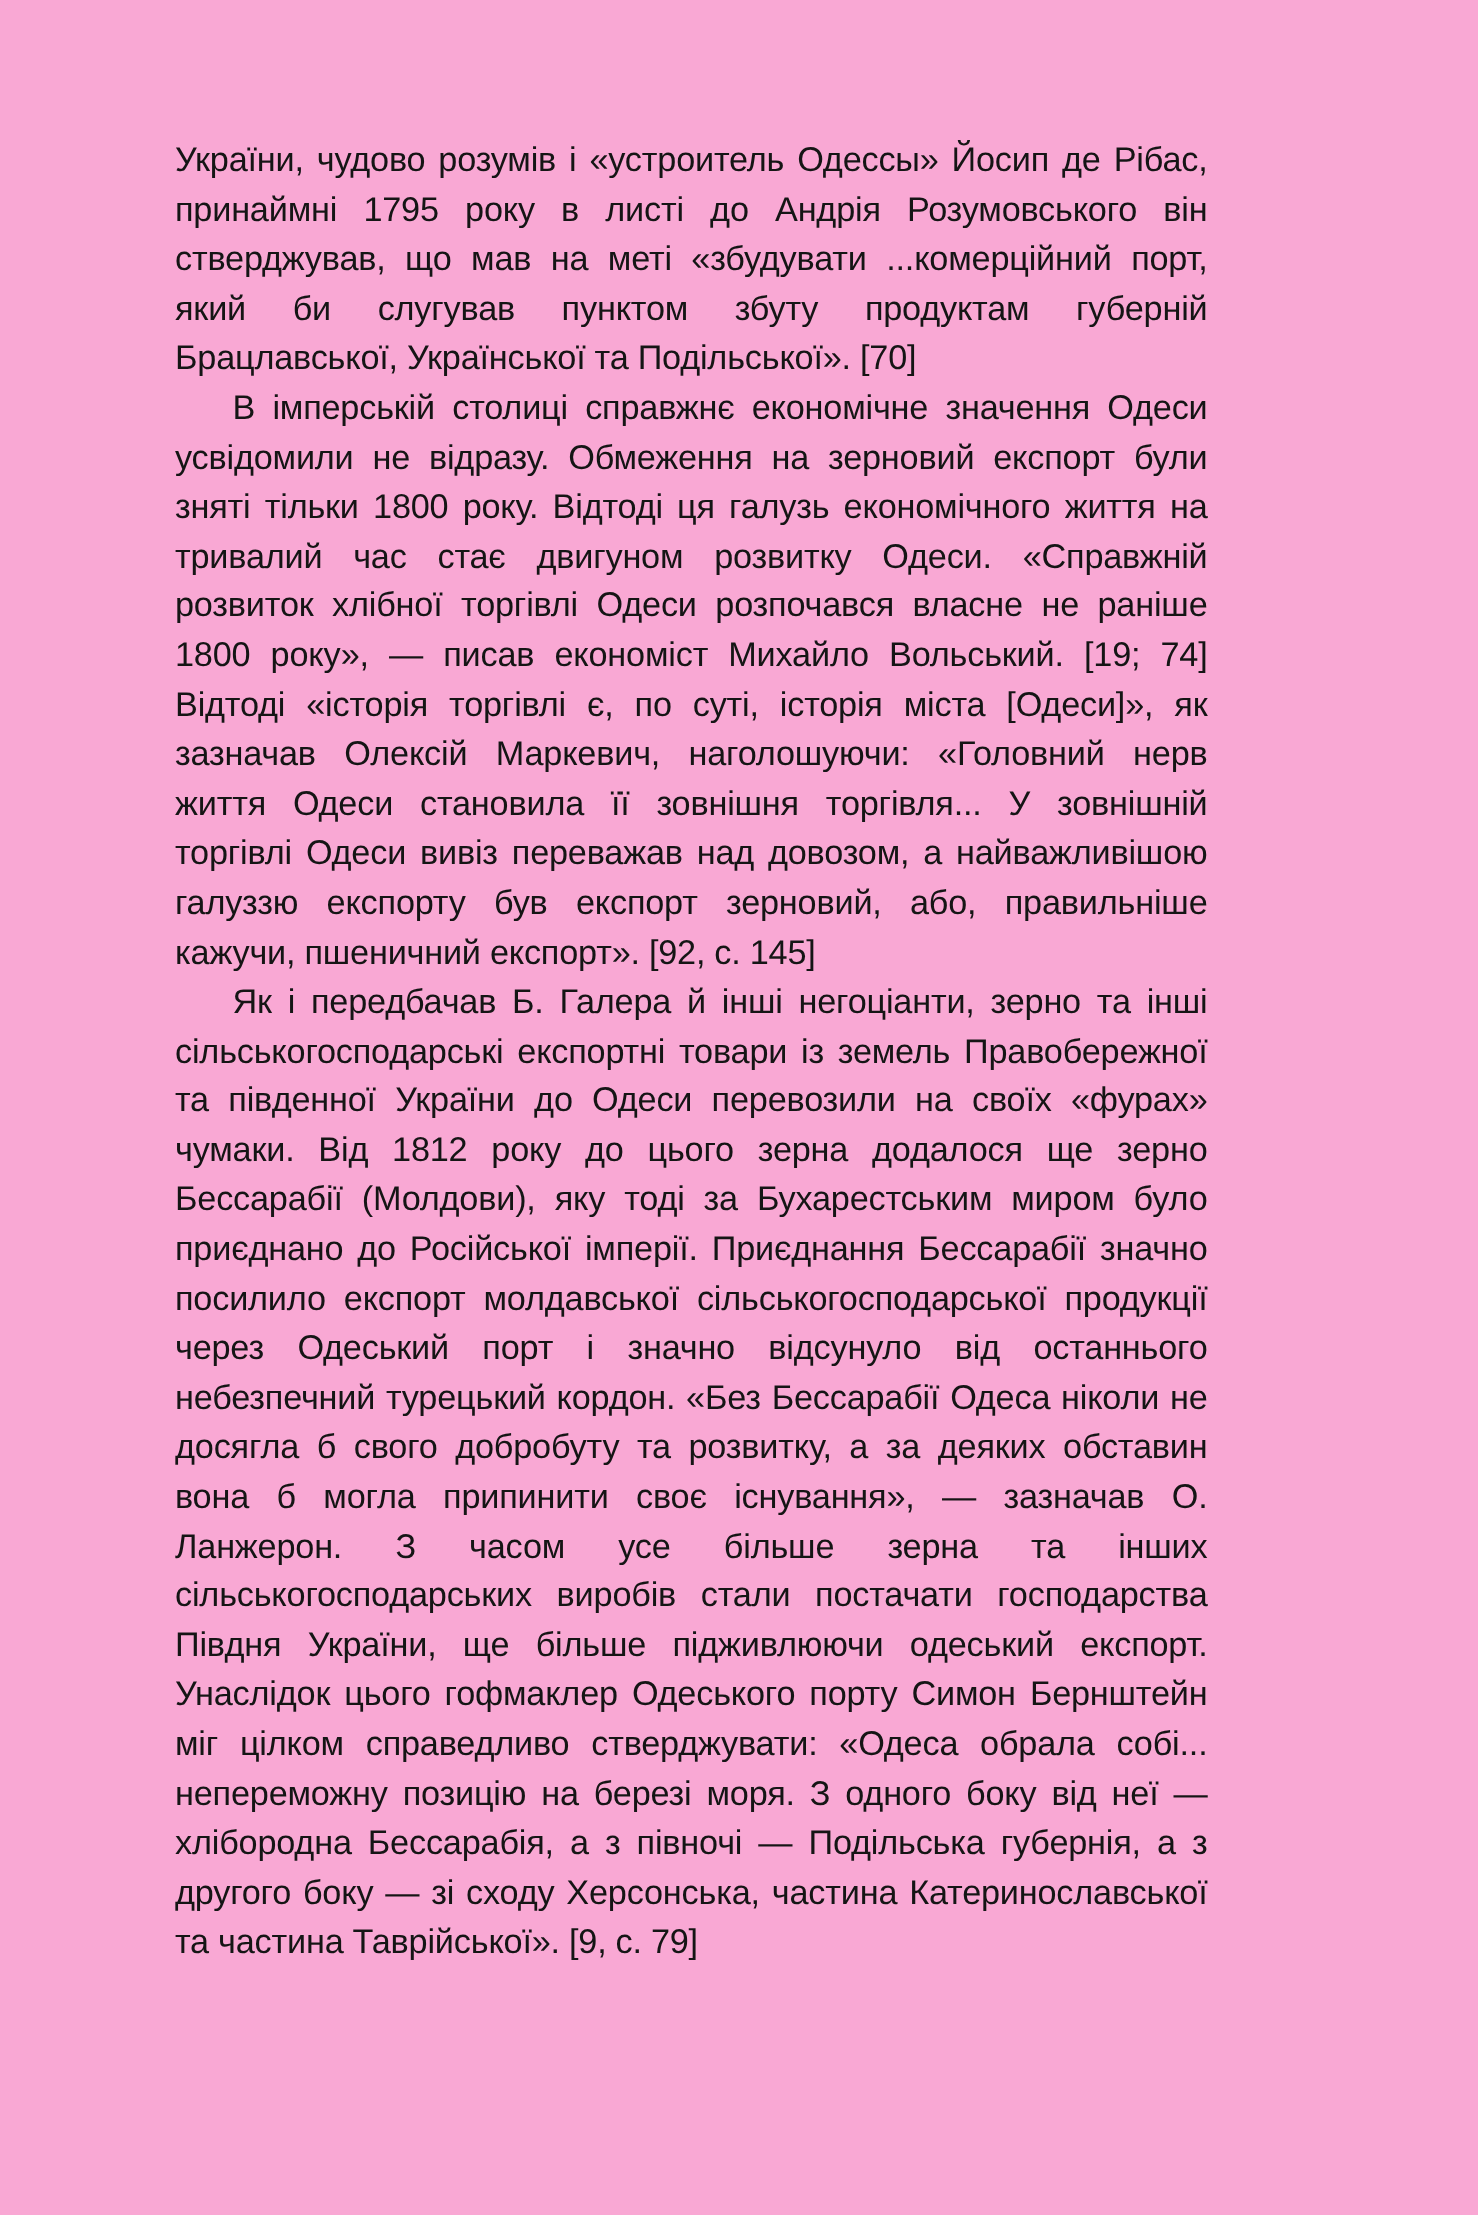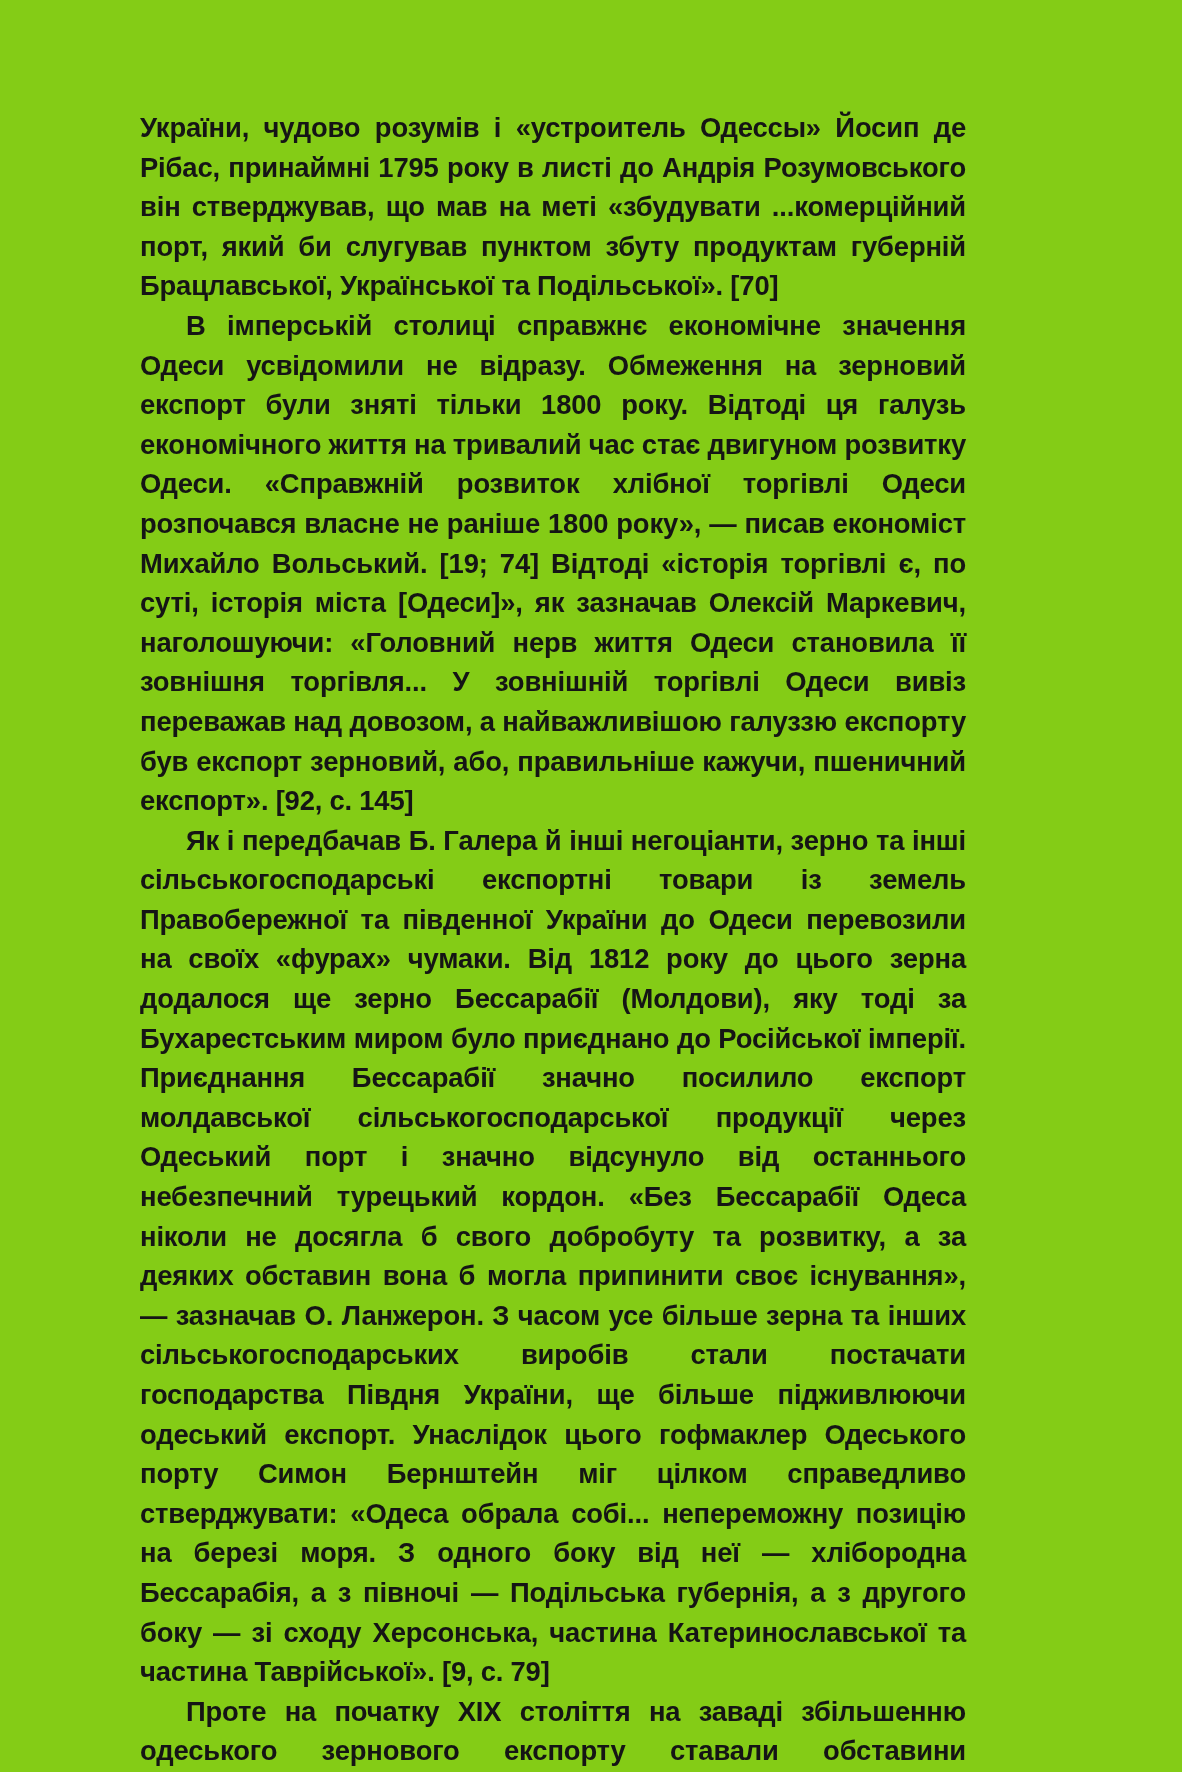--- a/index.html
+++ b/index.html
@@ -11,22 +11,21 @@
     width: 1182px;
     height: 1772px;
     font-family: "Liberation Sans", "DejaVu Sans", sans-serif;
     color: #1a1a1a;
     position: relative;
     overflow: hidden;
   }
   .page {
     position: absolute;
     inset: 0;
-    background: #84cc16;
-    font-weight: bold;
+    background: #f9a8d4;
   }
   .text-column {
     position: absolute;
     left: 140px;
     top: 108px;
     width: 826px;
   }
   .para {
     margin: 0;
     font-size: 27.4px;
@@ -64,18 +63,17 @@
 <div class="page">
 
   <div class="text-column">
 
     <p class="para">України, чудово розумів і «устроитель Одессы» Йосип де Рібас, принаймні 1795 року в листі до Андрія Розумовського він стверджував, що мав на меті «збудувати ...комерційний порт, який би слугував пунктом збуту продуктам губерній Брацлавської, Української та Подільської». [70]</p>
 
     <p class="para indent">В імперській столиці справжнє економічне значення Одеси усвідомили не відразу. Обмеження на зерновий експорт були зняті тільки 1800 року. Відтоді ця галузь економічного життя на тривалий час стає двигуном розвитку Одеси. «Справжній розвиток хлібної торгівлі Одеси розпочався власне не раніше 1800 року», — писав економіст Михайло Вольський. [19; 74] Відтоді «історія торгівлі є, по суті, історія міста [Одеси]», як зазначав Олексій Маркевич, наголошуючи: «Головний нерв життя Одеси становила її зовнішня торгівля... У зовнішній торгівлі Одеси вивіз переважав над довозом, а найважливішою галуззю експорту був експорт зерновий, або, правильніше кажучи, пшеничний експорт». [92, с. 145]</p>
 
     <p class="para indent">Як і передбачав Б. Галера й інші негоціанти, зерно та інші сільськогосподарські експортні товари із земель Правобережної та південної України до Одеси перевозили на своїх «фурах» чумаки. Від 1812 року до цього зерна додалося ще зерно Бессарабії (Молдови), яку тоді за Бухарестським миром було приєднано до Російської імперії. Приєднання Бессарабії значно посилило експорт молдавської сільськогосподарської продукції через Одеський порт і значно відсунуло від останнього небезпечний турецький кордон. «Без Бессарабії Одеса ніколи не досягла б свого добробуту та розвитку, а за деяких обставин вона б могла припинити своє існування», — зазначав О. Ланжерон. З часом усе більше зерна та інших сільськогосподарських виробів стали постачати господарства Півдня України, ще більше підживлюючи одеський експорт. Унаслідок цього гофмаклер Одеського порту Симон Бернштейн міг цілком справедливо стверджувати: «Одеса обрала собі... непереможну позицію на березі моря. З одного боку від неї — хлібородна Бессарабія, а з півночі — Подільська губернія, а з другого боку — зі сходу Херсонська, частина Катеринославської та частина Таврійської». [9, с. 79]</p>
 
-    <p class="para indent last-justify">Проте на початку XIX століття на заваді збільшенню одеського зернового експорту ставали обставини зовнішньополітичні, а саме ситуація</p>
 
   </div>
 
 
 </div>
 
 </body></html>

